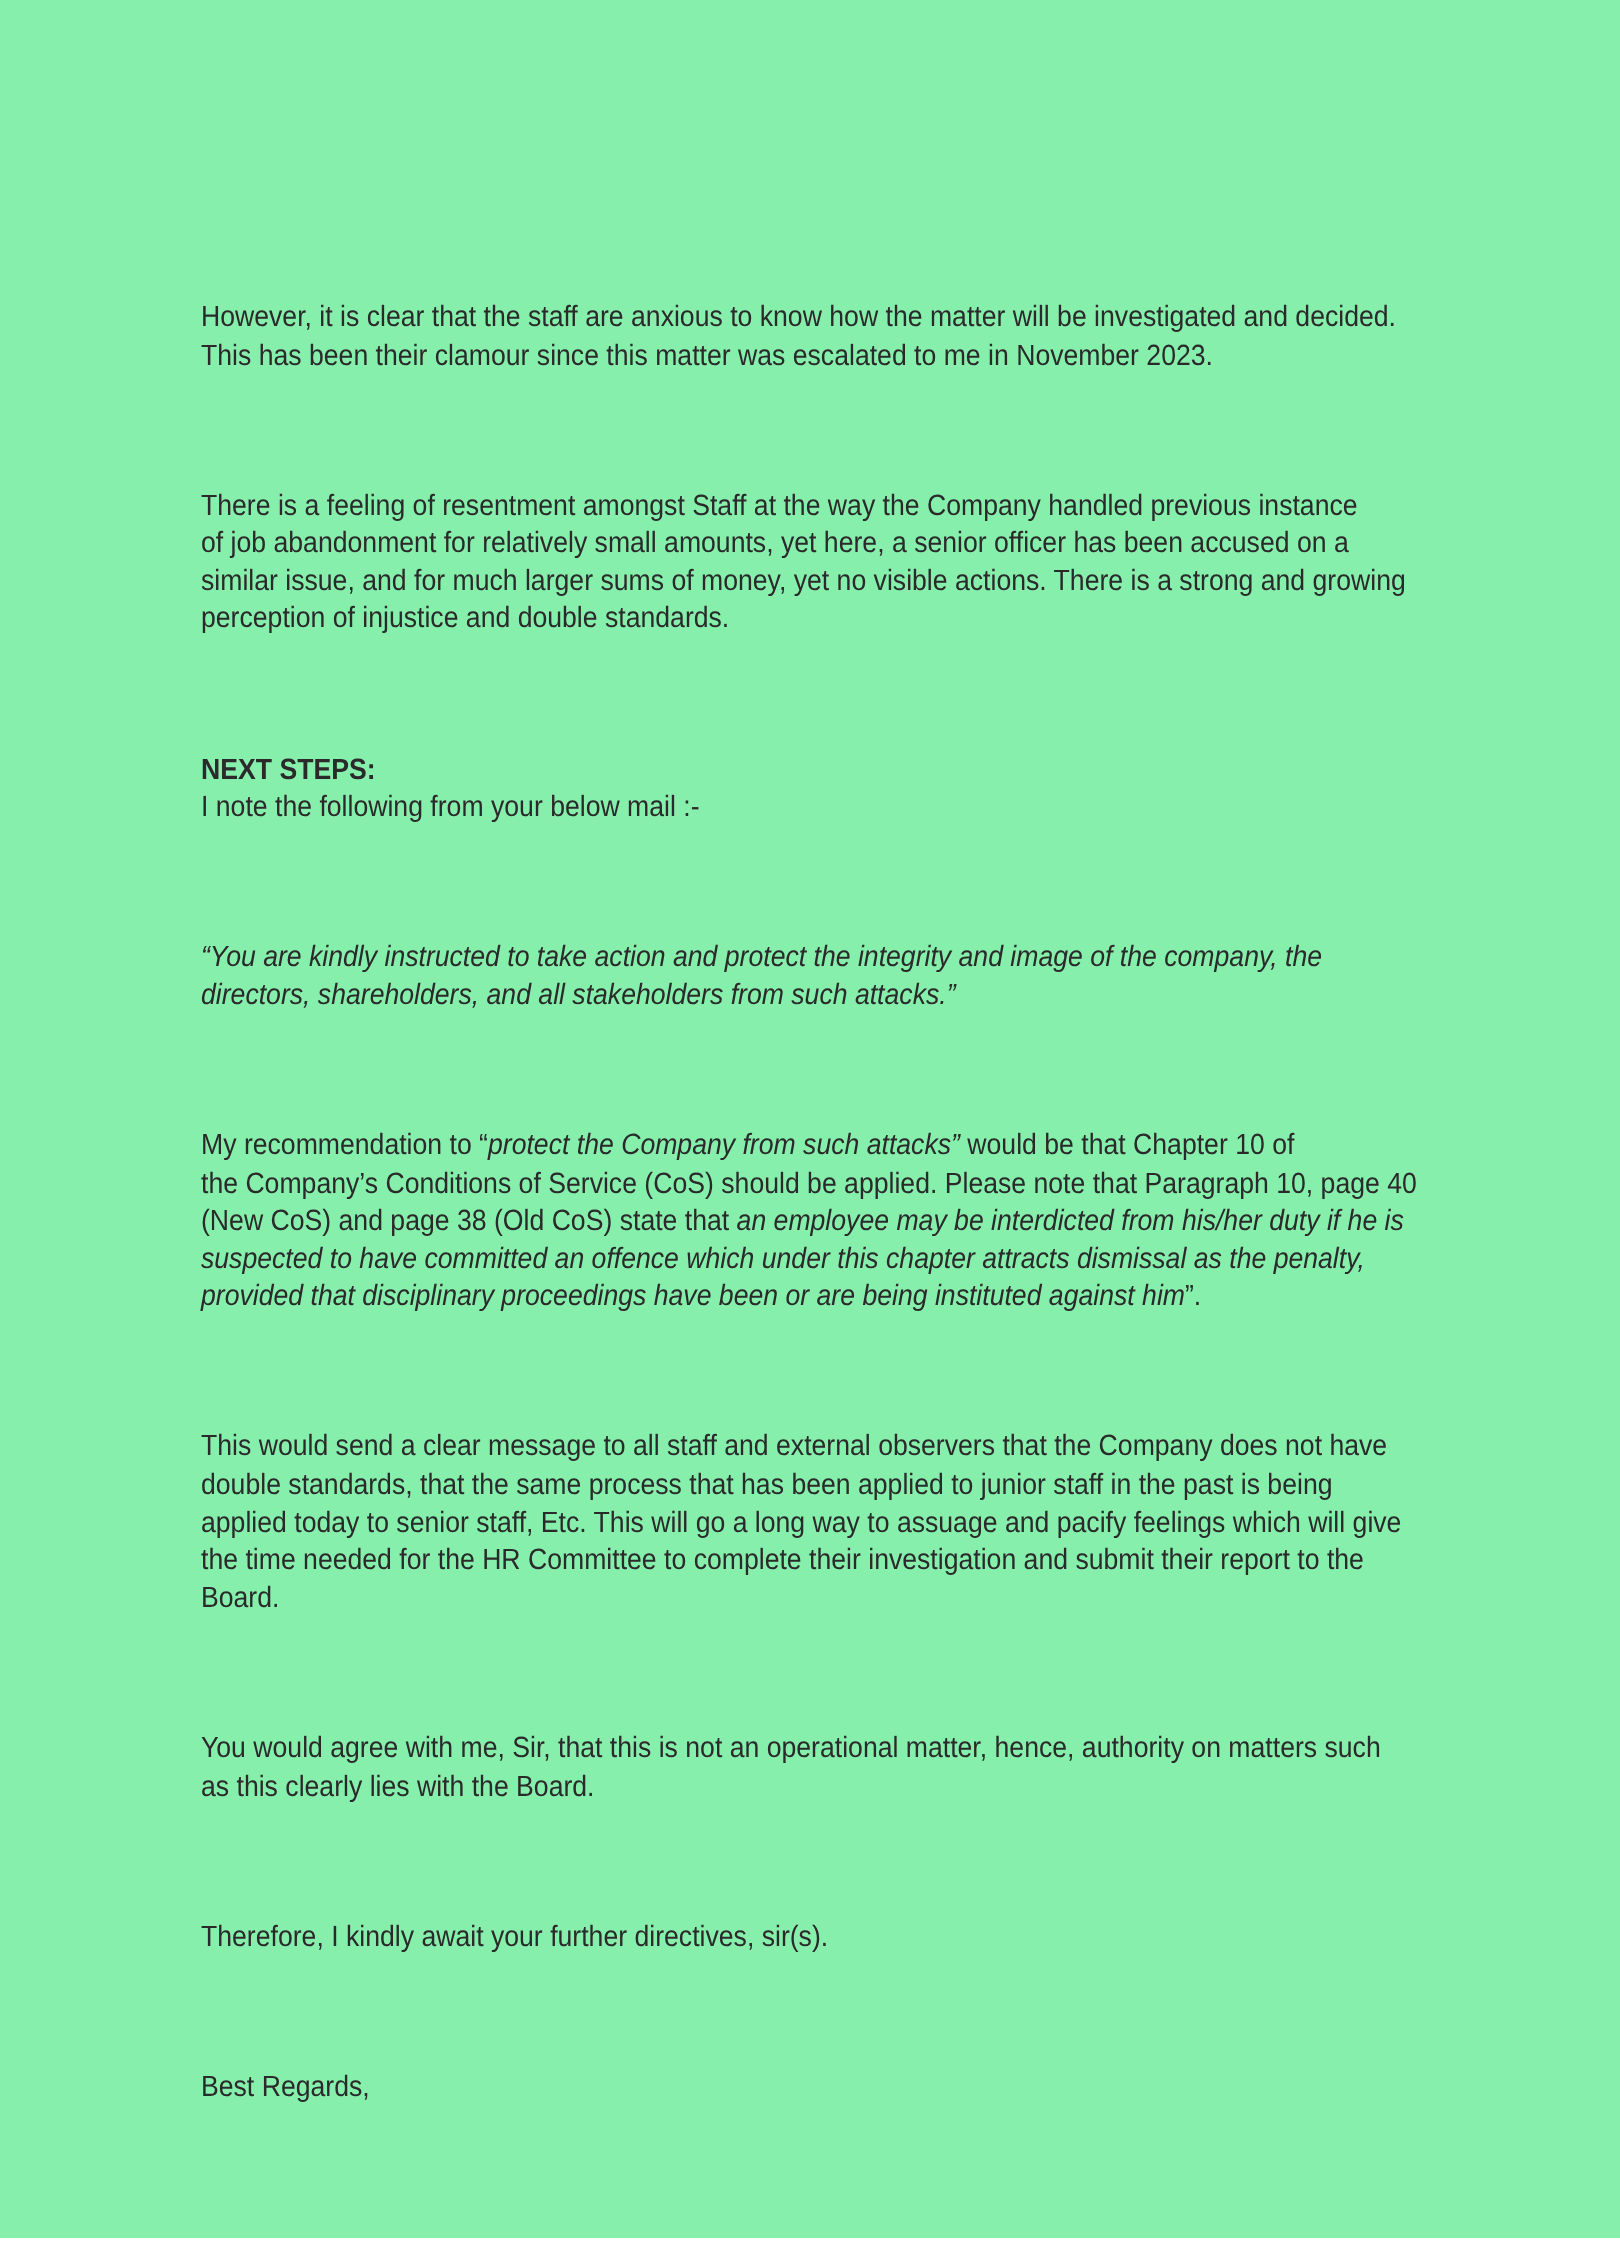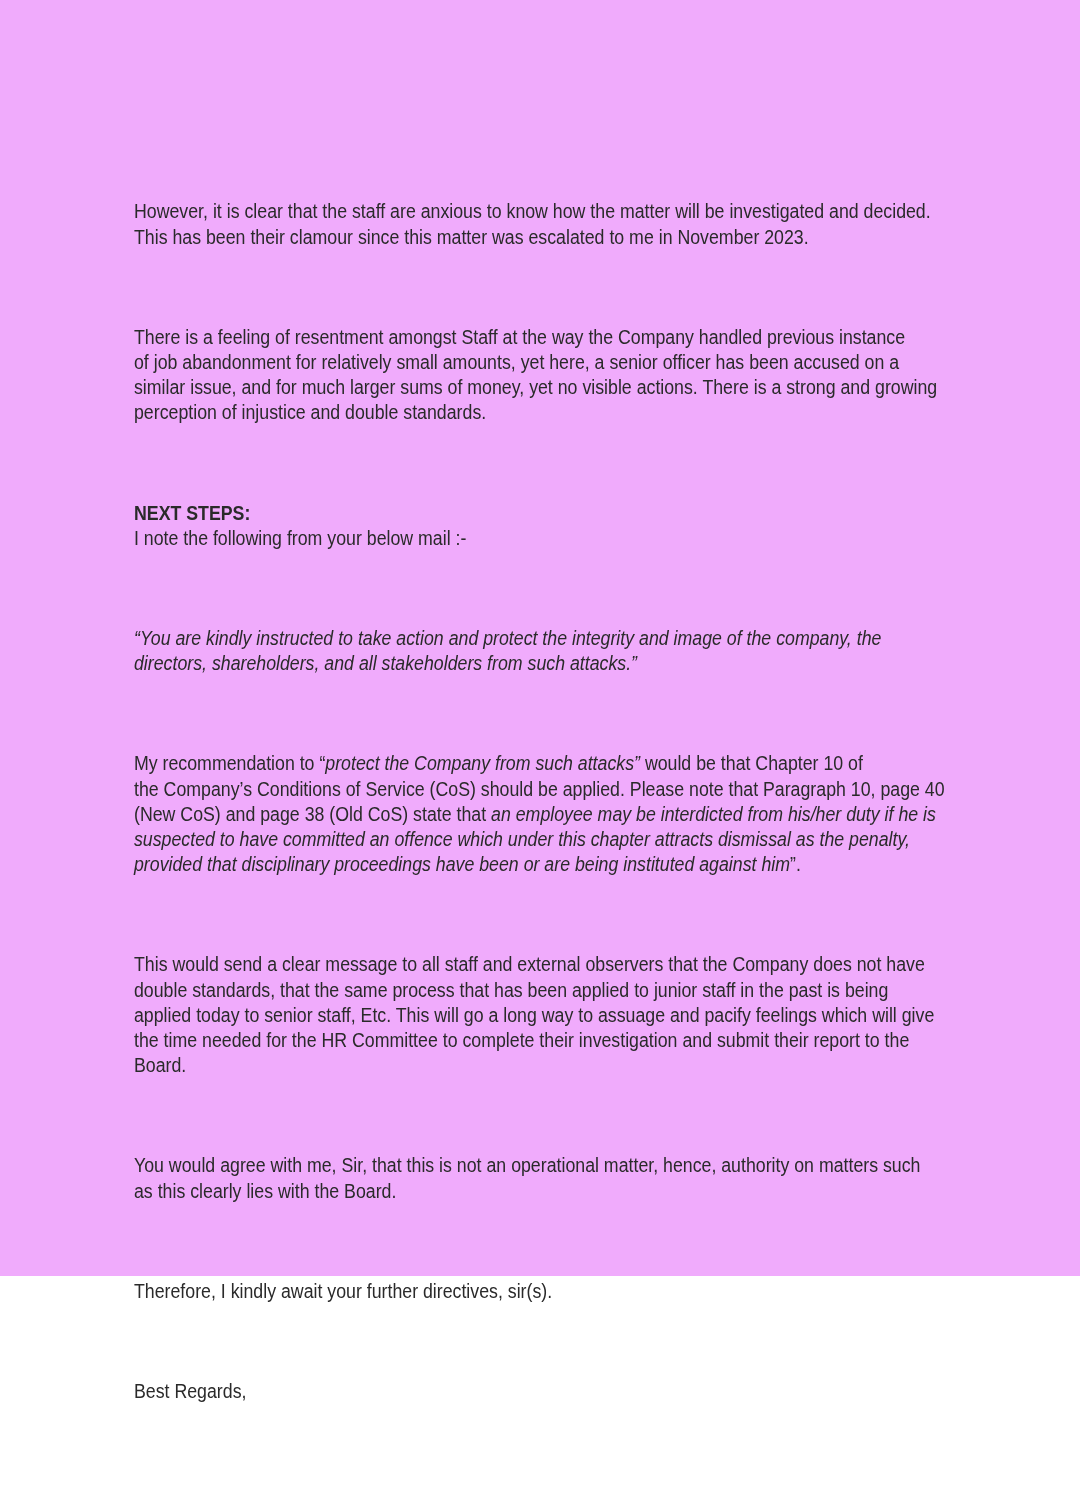--- a/index.html
+++ b/index.html
@@ -11,22 +11,22 @@
     width: 1080px;
     height: 1506px;
     position: relative;
     overflow: hidden;
     font-family: "Liberation Sans", sans-serif;
   }
   .page {
     position: absolute;
     left: 0; top: 0;
     width: 1080px;
-    height: 1276px;
-    background: #f0abfc;
+    height: 1492px;
+    background: #86efac;
   }
   .letter-body {
     position: absolute;
     left: 134px;
     top: 149px;
     width: 940px;
     font-size: 19.5px;
     line-height: 25.2px;
     color: #2a2a2a;
     white-space: pre-line;          

